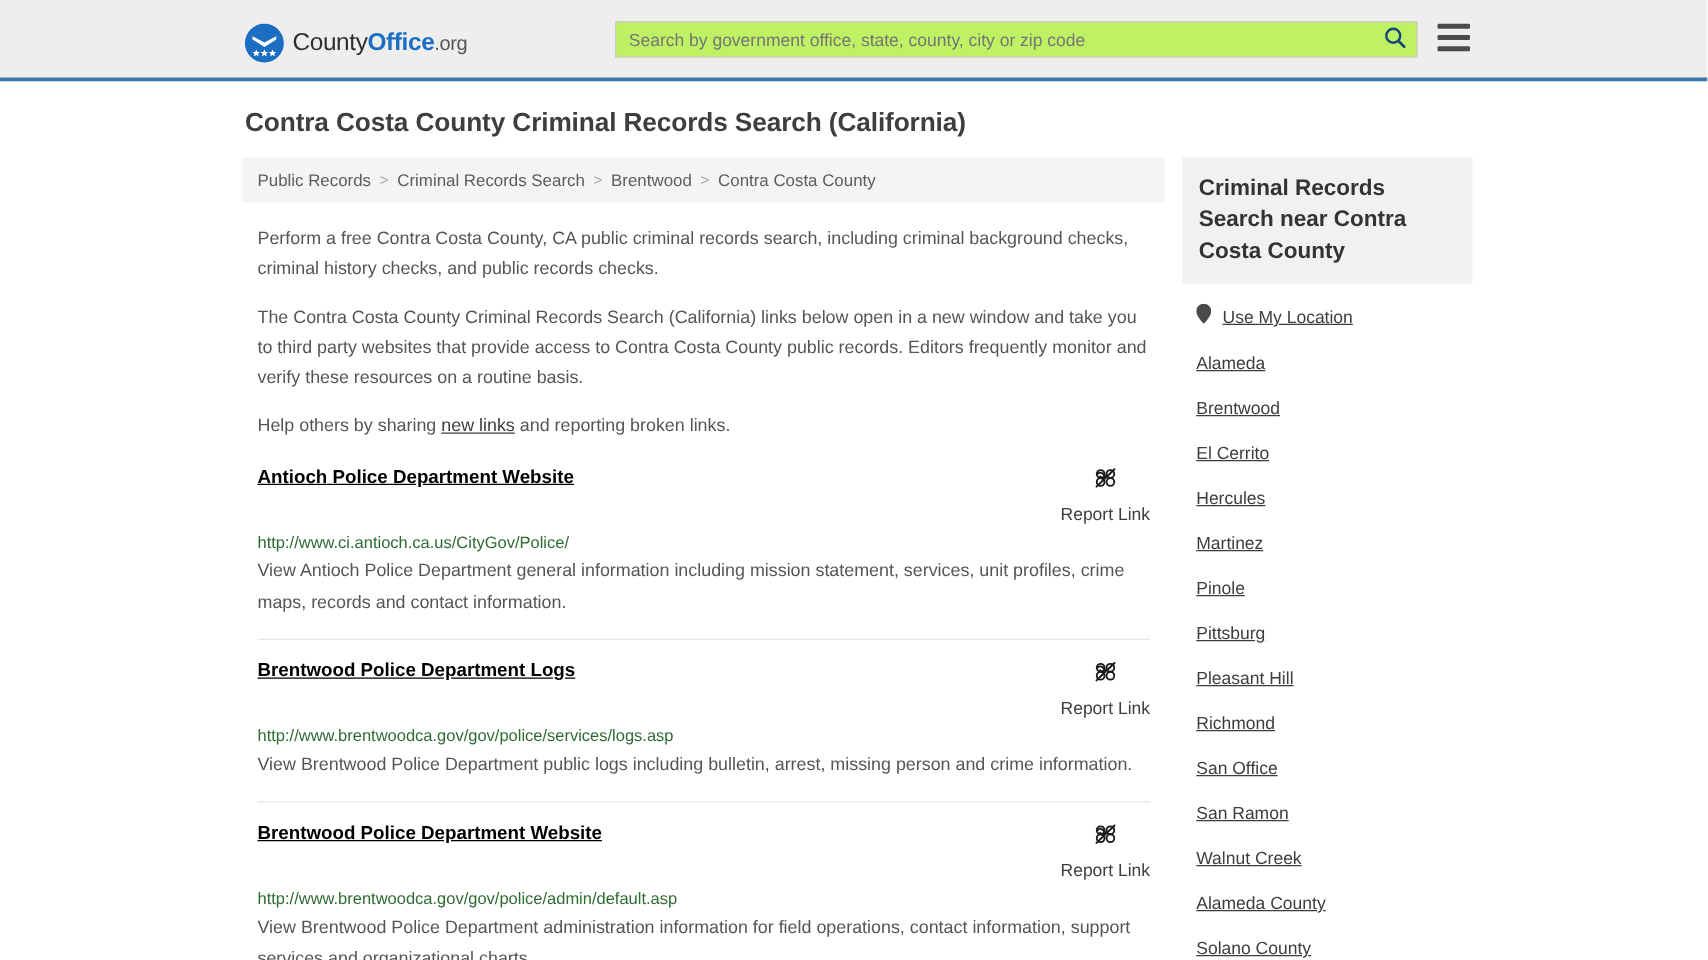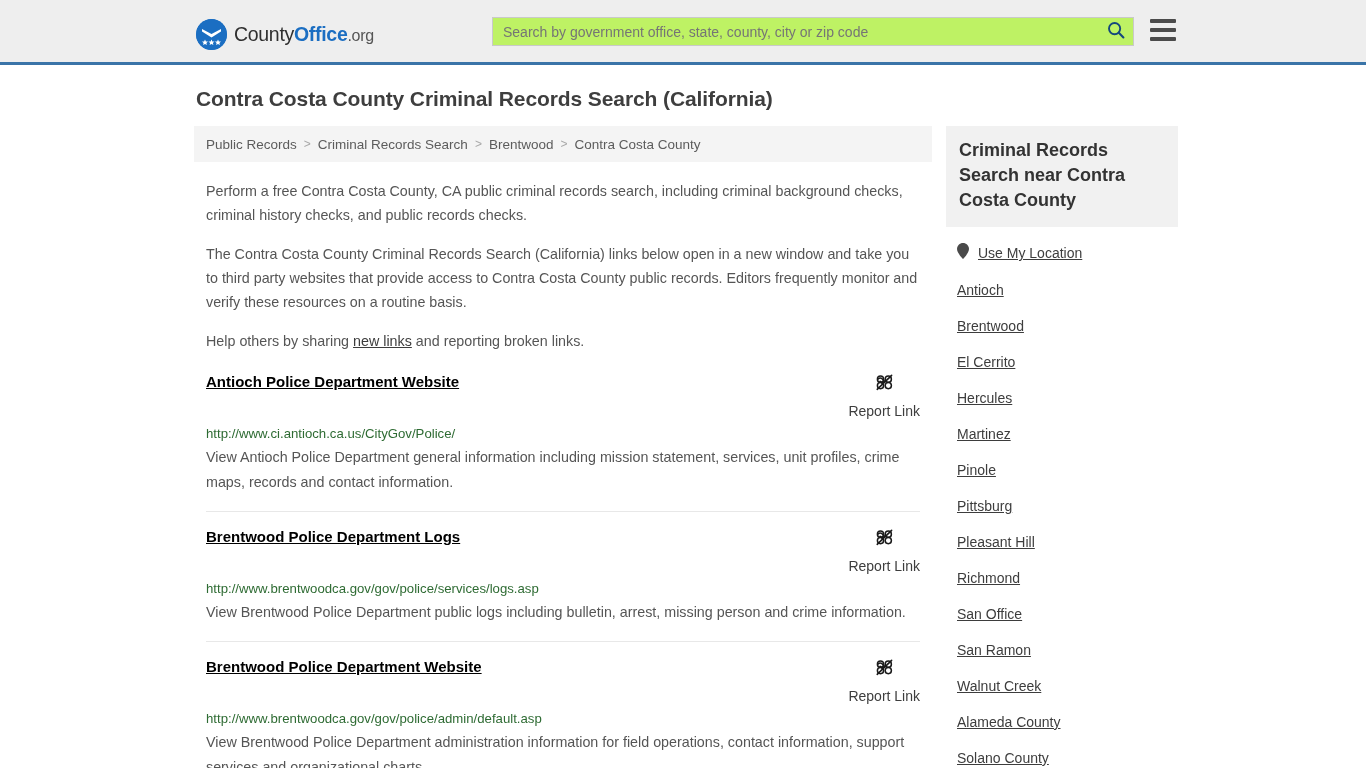--- a/index.html
+++ b/index.html
@@ -414,21 +414,21 @@
             <svg width="12" height="16" viewBox="0 0 12 16" aria-hidden="true">
               <path d="M6 0C2.7 0 0 2.7 0 6c0 4.2 6 10 6 10s6-5.8 6-10c0-3.3-2.7-6-6-6z" fill="#4a4a4a"></path>
             </svg>
           </span>
           <span class="sl-label">Use My Location</span>
         </a>
 
         <ul class="side-list" id="side-list">
             <li>
               <a class="side-link" href="#">
-                <span class="sl-label">Antioch</span>
+                <span class="sl-label">Alameda</span>
               </a>
             </li>
             <li>
               <a class="side-link" href="#">
                 <span class="sl-label">Brentwood</span>
               </a>
             </li>
             <li>
               <a class="side-link" href="#">
                 <span class="sl-label">El Cerrito</span>

